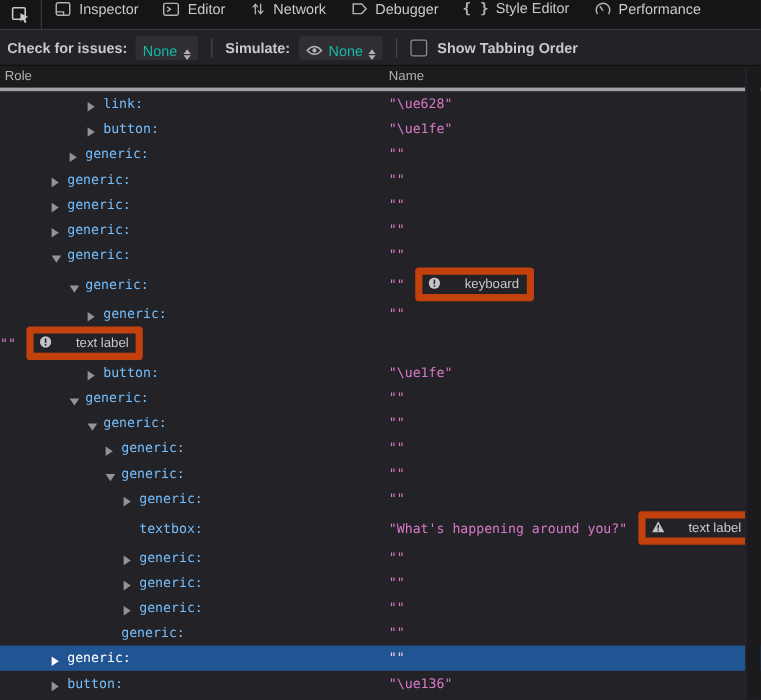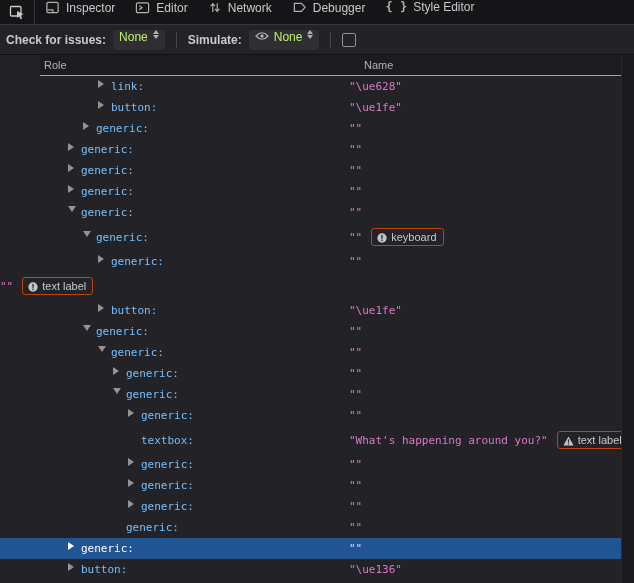--- a/index.html
+++ b/index.html
@@ -27,63 +27,62 @@
   .brace-icon{font-family:"DejaVu Sans Mono",monospace;font-size:12px;color:#b1b1b3;font-weight:bold;}
   
   .toolbar{
     height:30px;background:#232327;border-bottom:1px solid #101012;
     display:flex;align-items:center;padding:0 6px;box-sizing:border-box;
     color:#c9c9cb;font-size:12px;gap:7px;
   }
   .toolbar .label{white-space:nowrap;font-weight:bold;}
   .select-btn{
     background:#2e2e33;border-radius:3px;height:20px;display:flex;
-    align-items:flex-start;gap:5px;padding:0 6px;color:#bef264;cursor:pointer;
+    align-items:flex-end;gap:5px;padding:0 6px;color:#14b8a6;cursor:pointer;
     font-size:12px;white-space:nowrap;
   }
   .updown{display:flex;flex-direction:column;gap:1px;align-items:center;}
   .updown i{display:block;width:0;height:0;border-left:3.5px solid transparent;border-right:3.5px solid transparent;}
   .updown .up{border-bottom:4px solid #b1b1b3;}
   .updown .down{border-top:4px solid #b1b1b3;}
   .vsep{width:1px;height:16px;background:#47474d;margin:0 4px;}
   .checkbox{
     width:12px;height:12px;border:1px solid #8f8f94;border-radius:2px;
     background:transparent;margin-right:1px;cursor:pointer;flex:none;
   }
   
   .colheader{
-    height:21px;background:#1c1c1f;border-bottom:1px solid #a3a3a3;
+    height:21px;background:#1c1c1f;border-bottom:3px solid #a3a3a3;
     display:flex;align-items:center;color:#b1b1b3;font-size:11px;
     box-sizing:border-box;
-    margin-left:40px;
   }
   .colheader .role-col{width:324px;flex:none;padding-left:4px;box-sizing:border-box;}
   
   .rows{position:relative;}
   .row{
     display:flex;align-items:center;height:21px;
     font-family:"DejaVu Sans Mono",monospace;font-size:11px;
   }
   .row.badge-row{height:28px;}
   .row.selected{background:var(--selection-bg,#215493);}
-  .role-cell{width:324px;flex:none;display:flex;align-items:flex-start;box-sizing:border-box;margin-left:25px;}
+  .role-cell{width:324px;flex:none;display:flex;align-items:flex-end;box-sizing:border-box;}
   .indent{flex:none;}
   .twisty{flex:none;width:10px;margin-right:3px;display:flex;align-items:center;justify-content:flex-start;}
   .twisty i{display:block;width:0;height:0;}
   .twisty.collapsed i{border-top:4px solid transparent;border-bottom:4px solid transparent;border-left:6px solid #939395;}
   .twisty.expanded i{border-left:4px solid transparent;border-right:4px solid transparent;border-top:6px solid #939395;}
   .row.selected .twisty.collapsed i{border-left-color:#ffffff;}
   .role-text{color:var(--role-text,#75bfff);white-space:nowrap;}
   .row.selected .role-text{color:#ffffff;}
   .name-cell{display:flex;align-items:center;min-width:0;}
   .name-text{color:var(--name-text,#d878c8);white-space:nowrap;}
   .row.selected .name-text{color:#f3cdec;}
   .badge{
-    margin-left:9px;display:inline-flex;align-items:flex-end;gap:4px;
-    border:1px solid #c2410c;border-radius:3px;padding:2px 6px 2px 5px;
+    margin-left:9px;display:inline-flex;align-items:flex-start;gap:20px;
+    border:6px solid #c2410c;border-radius:3px;padding:2px 6px 2px 5px;
     color:#c9c9cb;font-family:"Liberation Sans",sans-serif;font-size:11px;
     white-space:nowrap;
   }
   .badge svg{display:block;flex:none;}
   
   .scroll-track{
     position:absolute;top:56px;right:0;width:12px;bottom:0;
     background:#1b1b1e;border-left:1px solid #2a2a2e;
   }
 </style>
@@ -131,20 +130,29 @@
         <span>
           <svg width="15" height="15" viewBox="0 0 16 16">
             <path d="M2.5,3.5 h7.5 l4,4.3 -4,4.3 h-7.5 z" fill="none" stroke="#b1b1b3" stroke-width="1.3"></path>
           </svg>
         </span>
         <span>Debugger</span>
       </div>
       <div class="tab">
         <span><span class="brace-icon">{ }</span></span>
         <span>Style Editor</span>
+      </div>
+      <div class="tab">
+        <span>
+          <svg width="15" height="15" viewBox="0 0 16 16">
+            <path d="M3.2,12.5 A6,6 0 1 1 12.8,12.5" fill="none" stroke="#b1b1b3" stroke-width="1.3"></path>
+            <line x1="8" y1="9.5" x2="5.2" y2="5.6" stroke="#b1b1b3" stroke-width="1.3"></line>
+          </svg>
+        </span>
+        <span>Performance</span>
       </div>
     </div>
 </div>
 
 <div class="toolbar">
   <span class="label">Check for issues:</span>
   <div class="select-btn">
     <span>None</span>
     <span class="updown">
         <i class="up"></i>
@@ -161,20 +169,21 @@
       </svg>
     </span>
     <span>None</span>
     <span class="updown">
         <i class="up"></i>
         <i class="down"></i>
       </span>
   </div>
   <div class="vsep"></div>
   <div class="checkbox"></div>
+  <span class="label">Show Tabbing Order</span>
 </div>
 
 <div class="colheader">
   <div class="role-col">Role</div>
   <div>Name</div>
 </div>
 
 <div class="rows" id="rows-container">
   <div class="row">
     <div class="role-cell">

